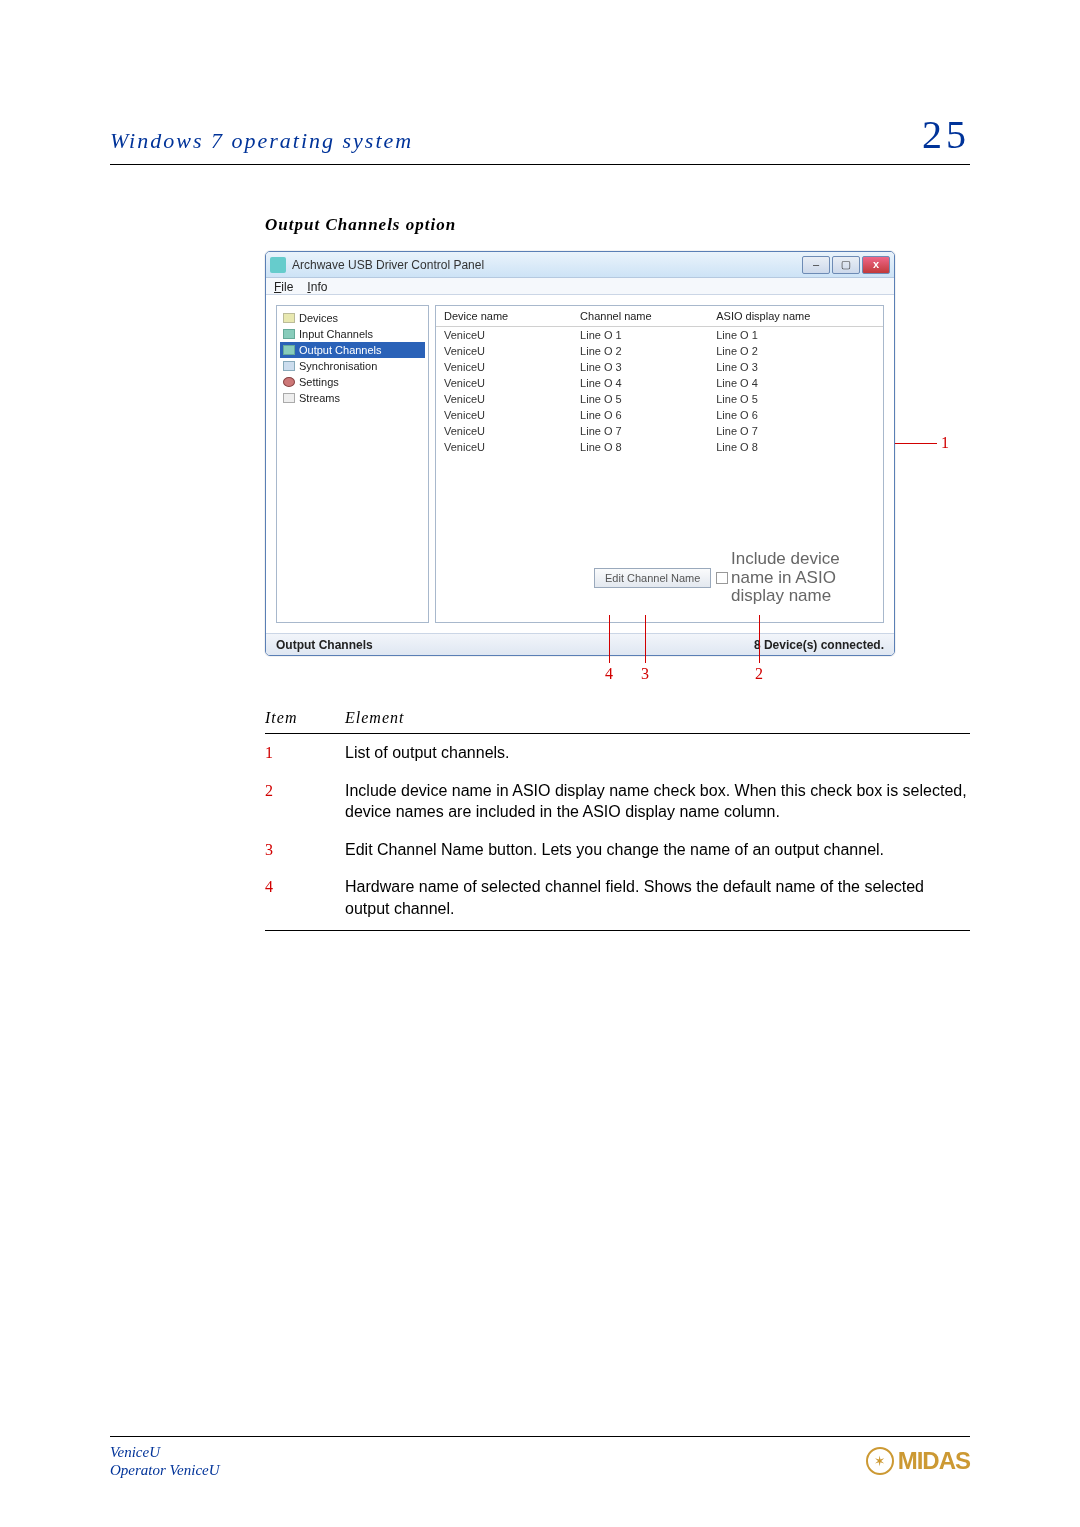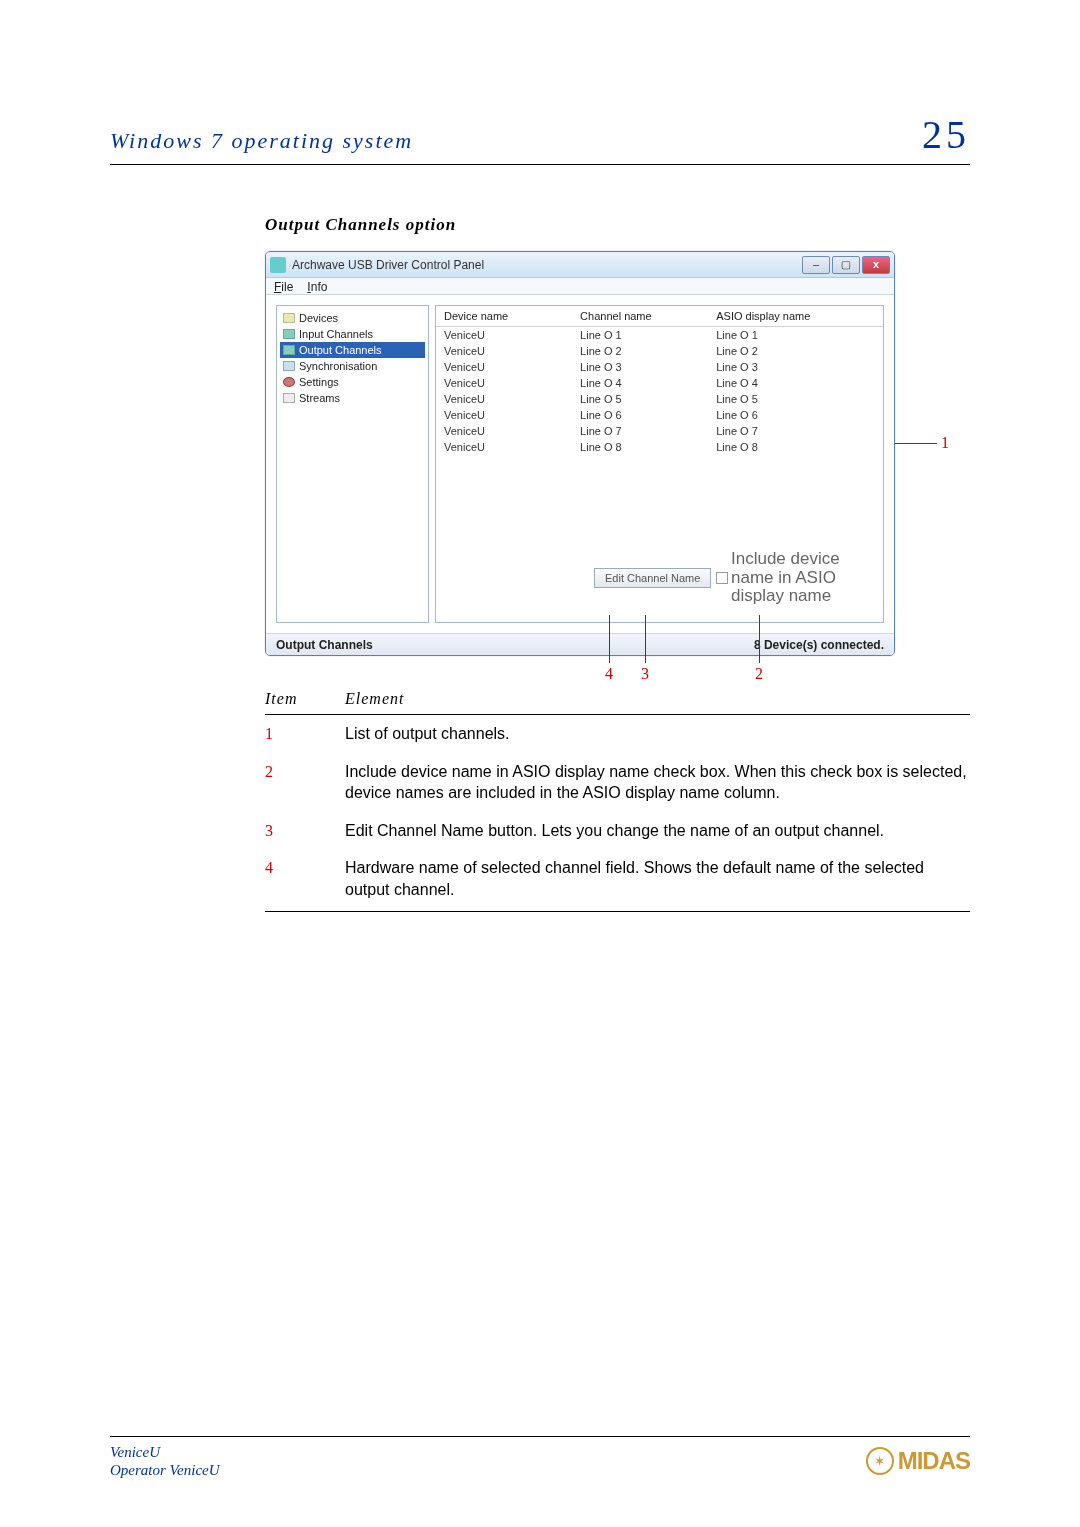--- a/index.html
+++ b/index.html
@@ -207,21 +207,21 @@
     }
     .callout-1-num {
       position: absolute; top: 183px; left: 676px;
       color: #d10000; font-size: 16px; font-family: "Times New Roman", serif;
     }
     .co-line { position: absolute; border-left: 1.5px solid #d10000; }
     .co-num { position:absolute; color:#d10000; font-size:16px; font-family:"Times New Roman", serif; }
 
     
     .item-table {
-      margin-top: 30px;
+      margin-top: 49px;
       width: 100%;
       border-collapse: collapse;
       font-size: 16px;
     }
     .item-table th {
       text-align: left;
       font-style: italic;
       font-weight: normal;
       font-family: "Times New Roman", serif;
       letter-spacing: 1px;

